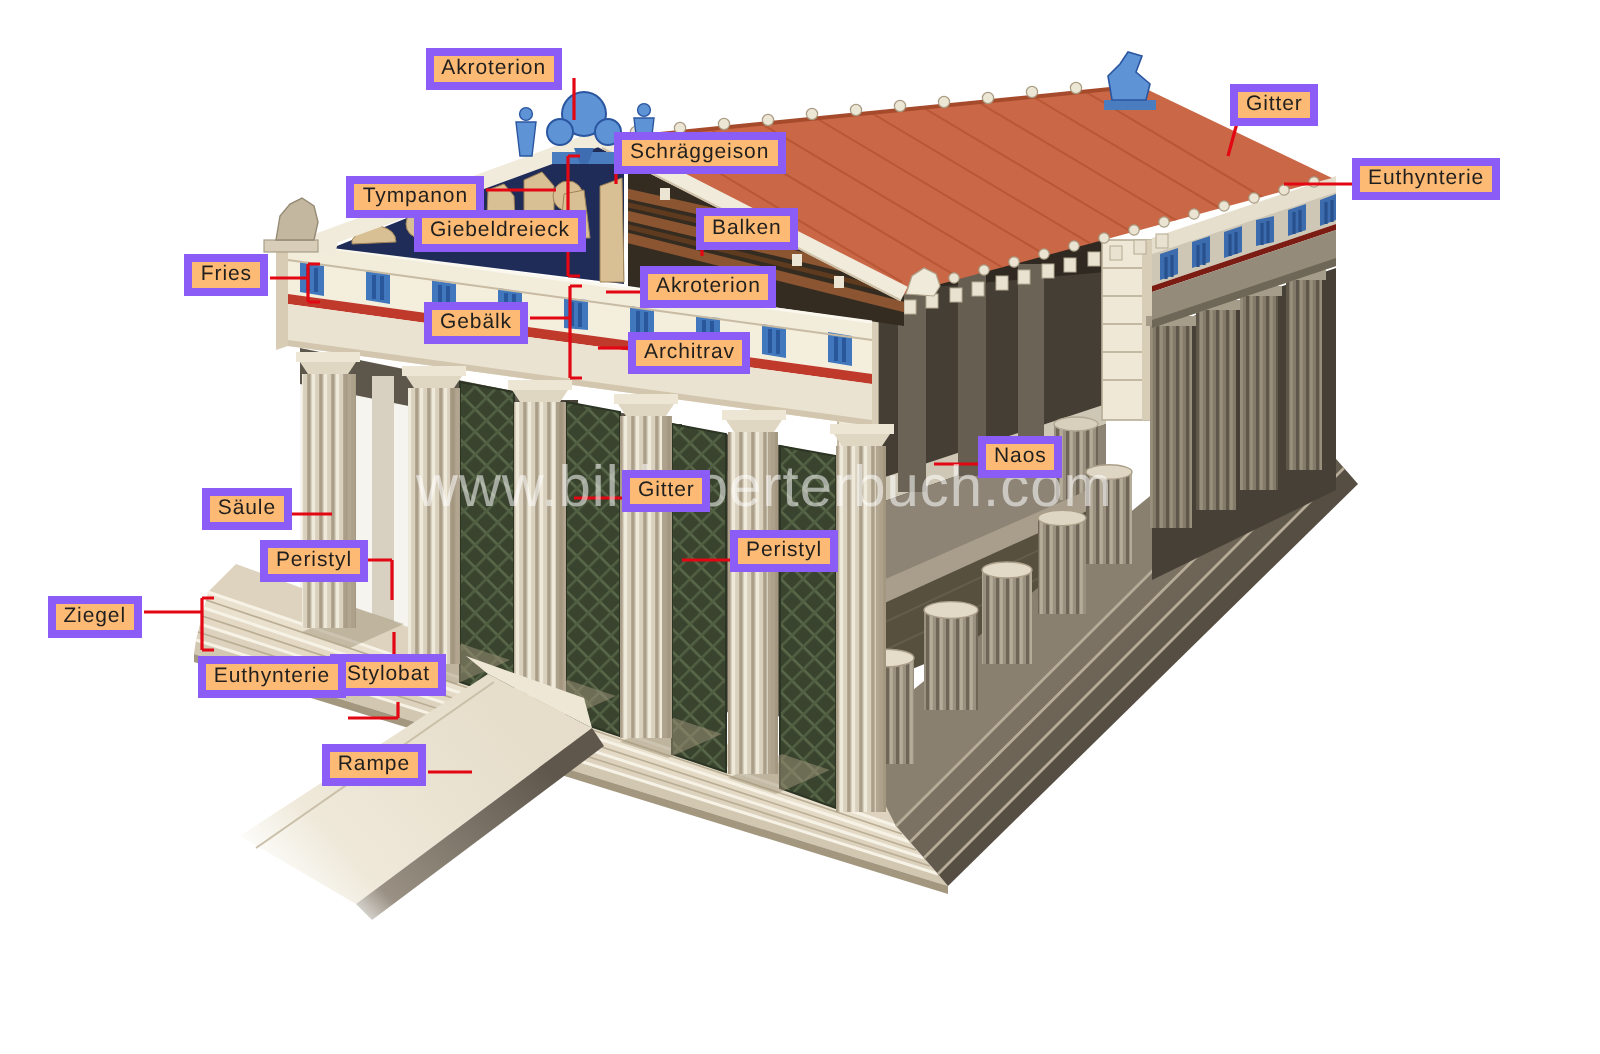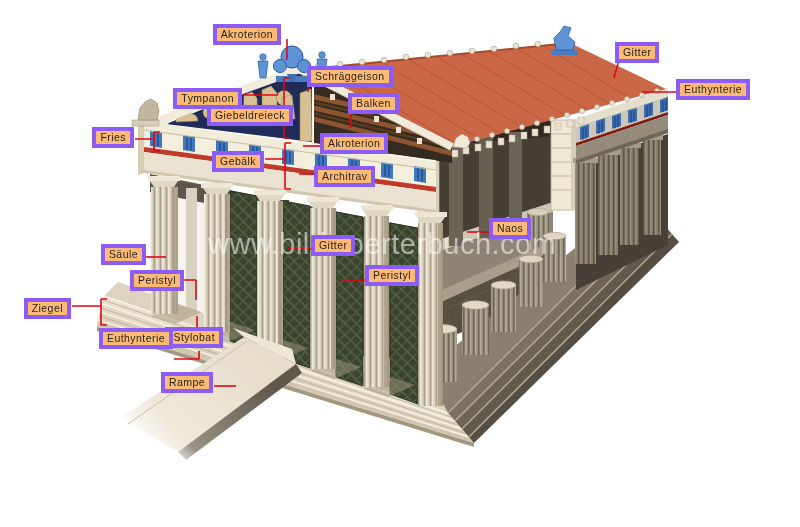--- a/index.html
+++ b/index.html
@@ -407,21 +407,21 @@
 <div id="watermark">www.bildwoerterbuch.com</div>
 
 <div class="lbl" style="right:519px;top:24px">Akroterion</div>
 <div class="lbl" style="left:307px;top:66px">Schräggeison</div>
 <div class="lbl" style="left:615px;top:42px">Gitter</div>
 <div class="lbl" style="left:676px;top:79px">Euthynterie</div>
 <div class="lbl" style="right:558px;top:88px">Tympanon</div>
 <div class="lbl" style="right:507px;top:105px">Giebeldreieck</div>
 <div class="lbl" style="right:666px;top:127px">Fries</div>
 <div class="lbl" style="right:536px;top:151px">Gebälk</div>
-<div class="lbl" style="left:348px;top:93px">Balken</div>
+<div class="lbl" style="left:348px;top:104px">Balken</div>
 <div class="lbl" style="left:320px;top:133px">Akroterion</div>
 <div class="lbl" style="left:314px;top:166px">Architrav</div>
 <div class="lbl" style="left:489px;top:218px">Naos</div>
 <div class="lbl" style="left:311px;top:235px">Gitter</div>
 <div class="lbl" style="left:365px;top:265px">Peristyl</div>
 <div class="lbl" style="right:654px;top:244px">Säule</div>
 <div class="lbl" style="right:616px;top:270px">Peristyl</div>
 <div class="lbl" style="right:729px;top:298px">Ziegel</div>
 <div class="lbl" style="right:577px;top:327px">Stylobat</div>
 <div class="lbl" style="right:627px;top:328px">Euthynterie</div>

